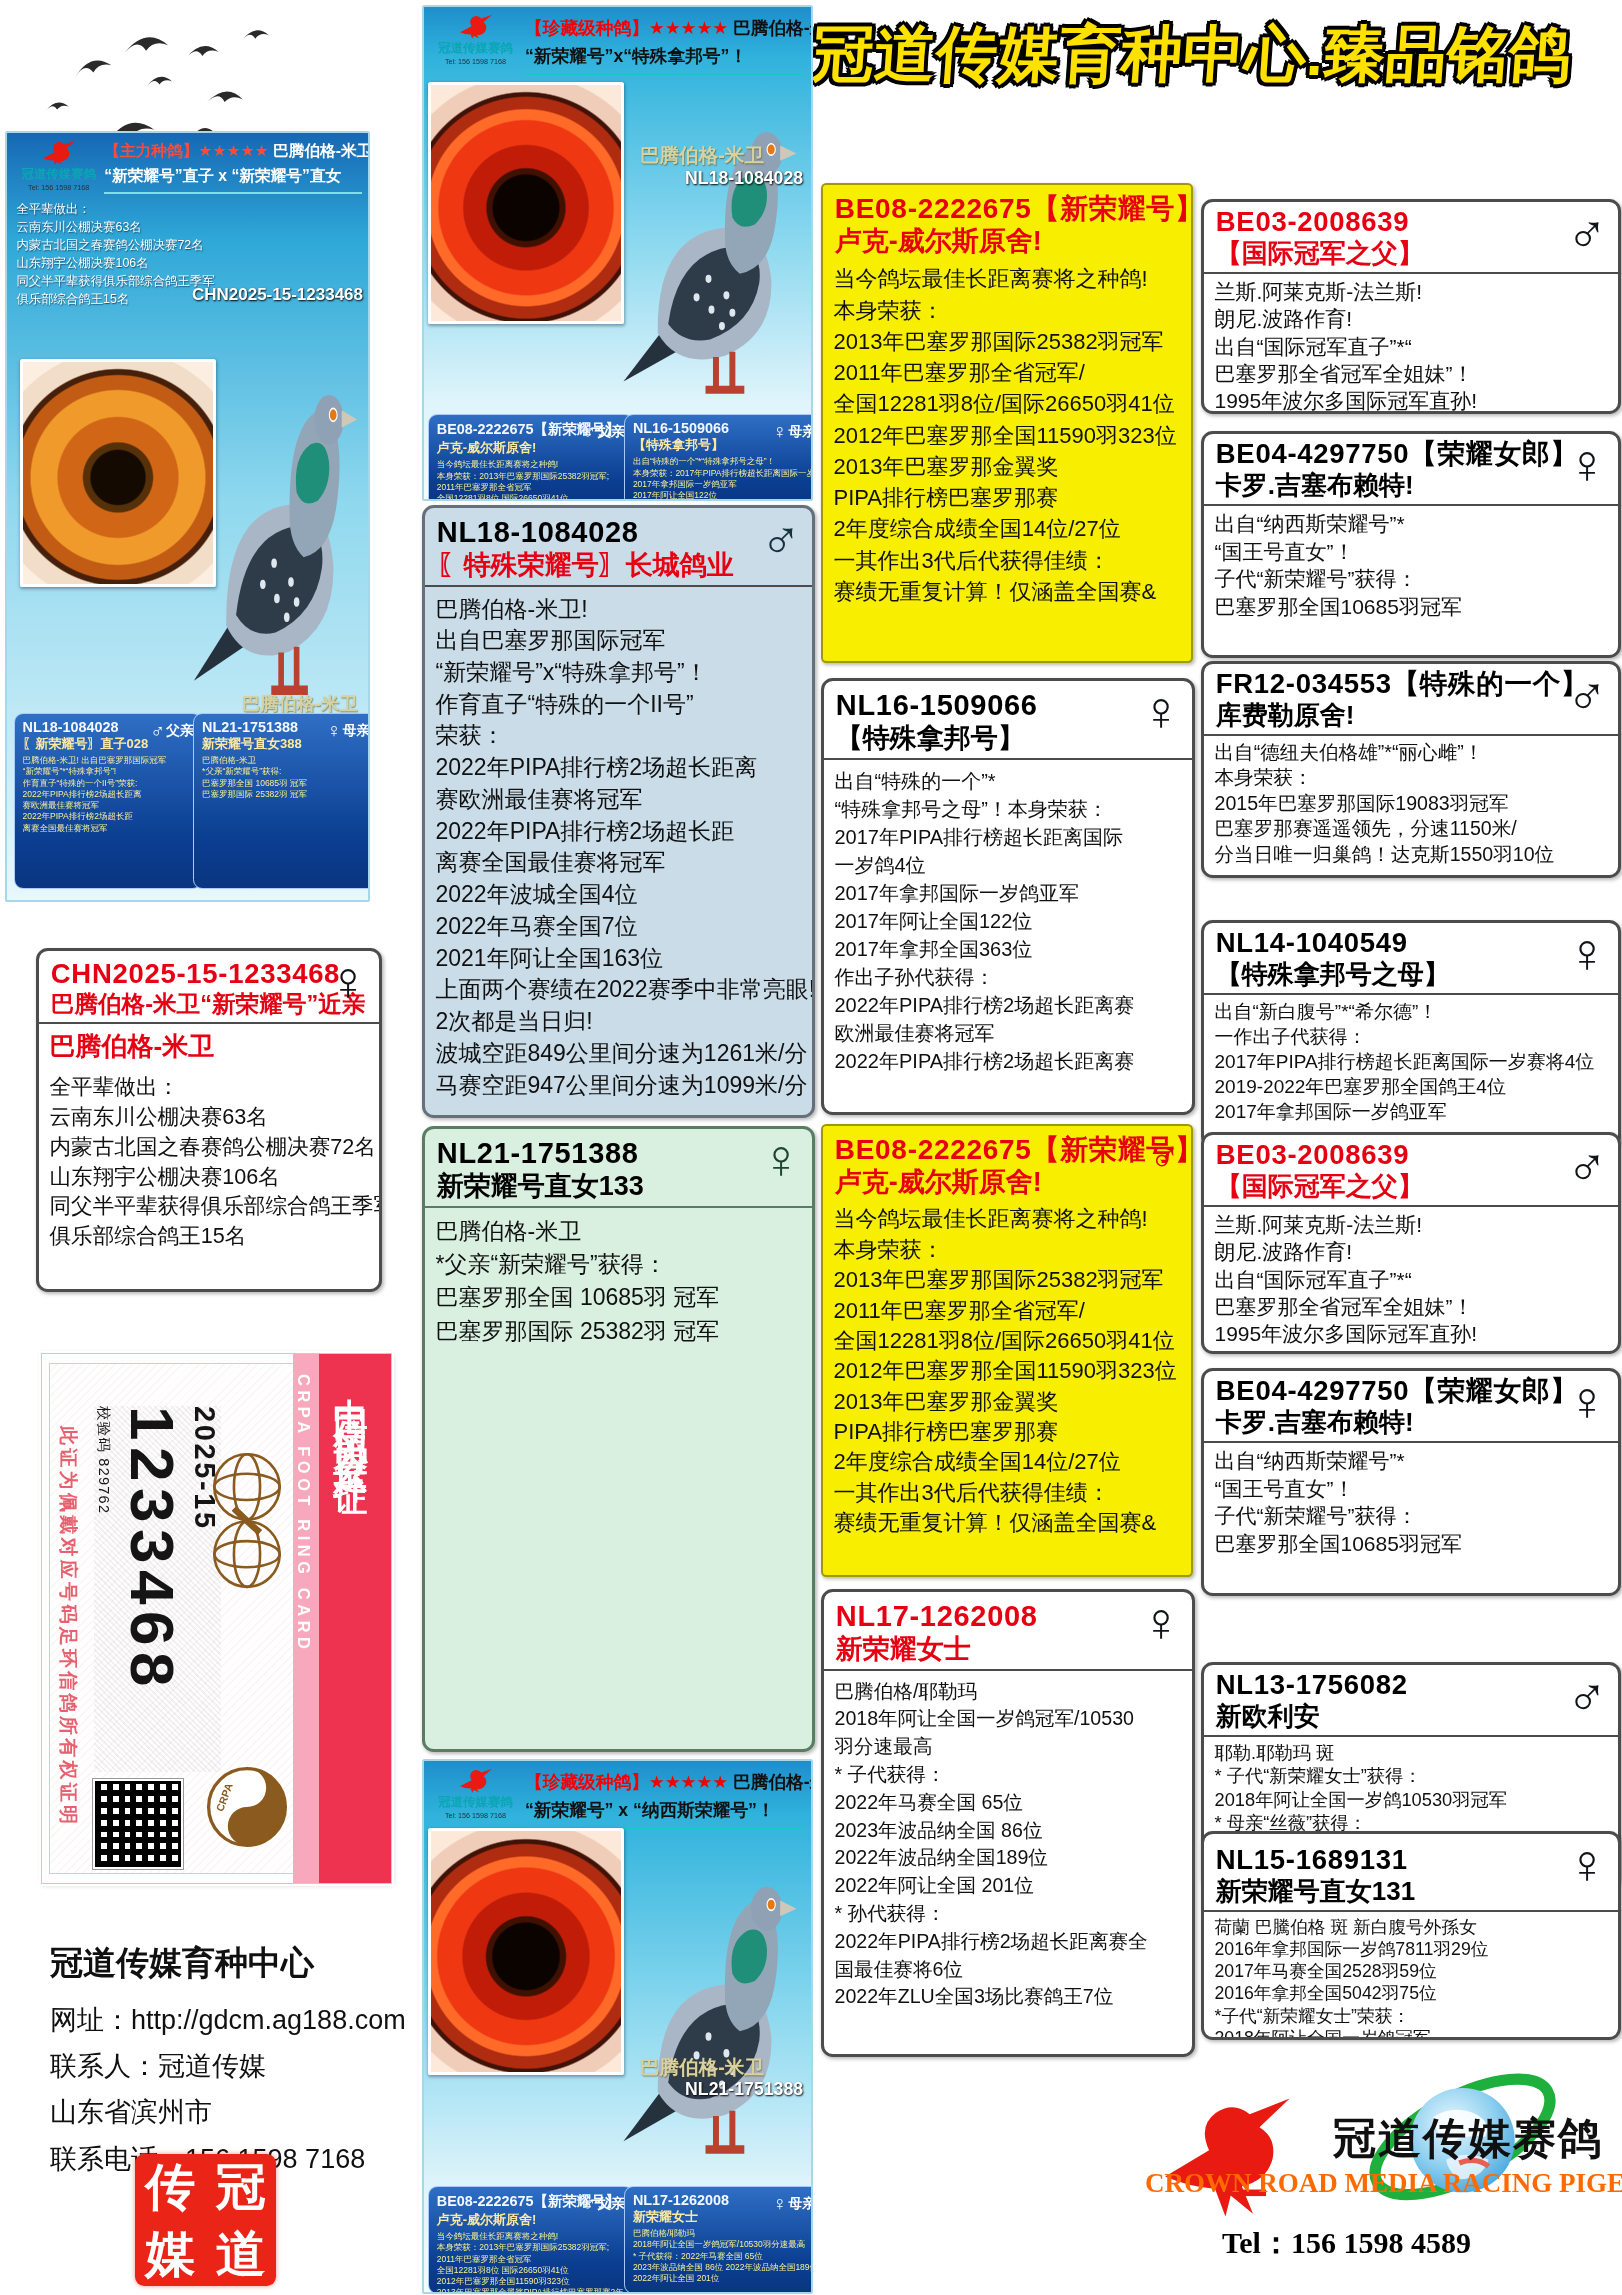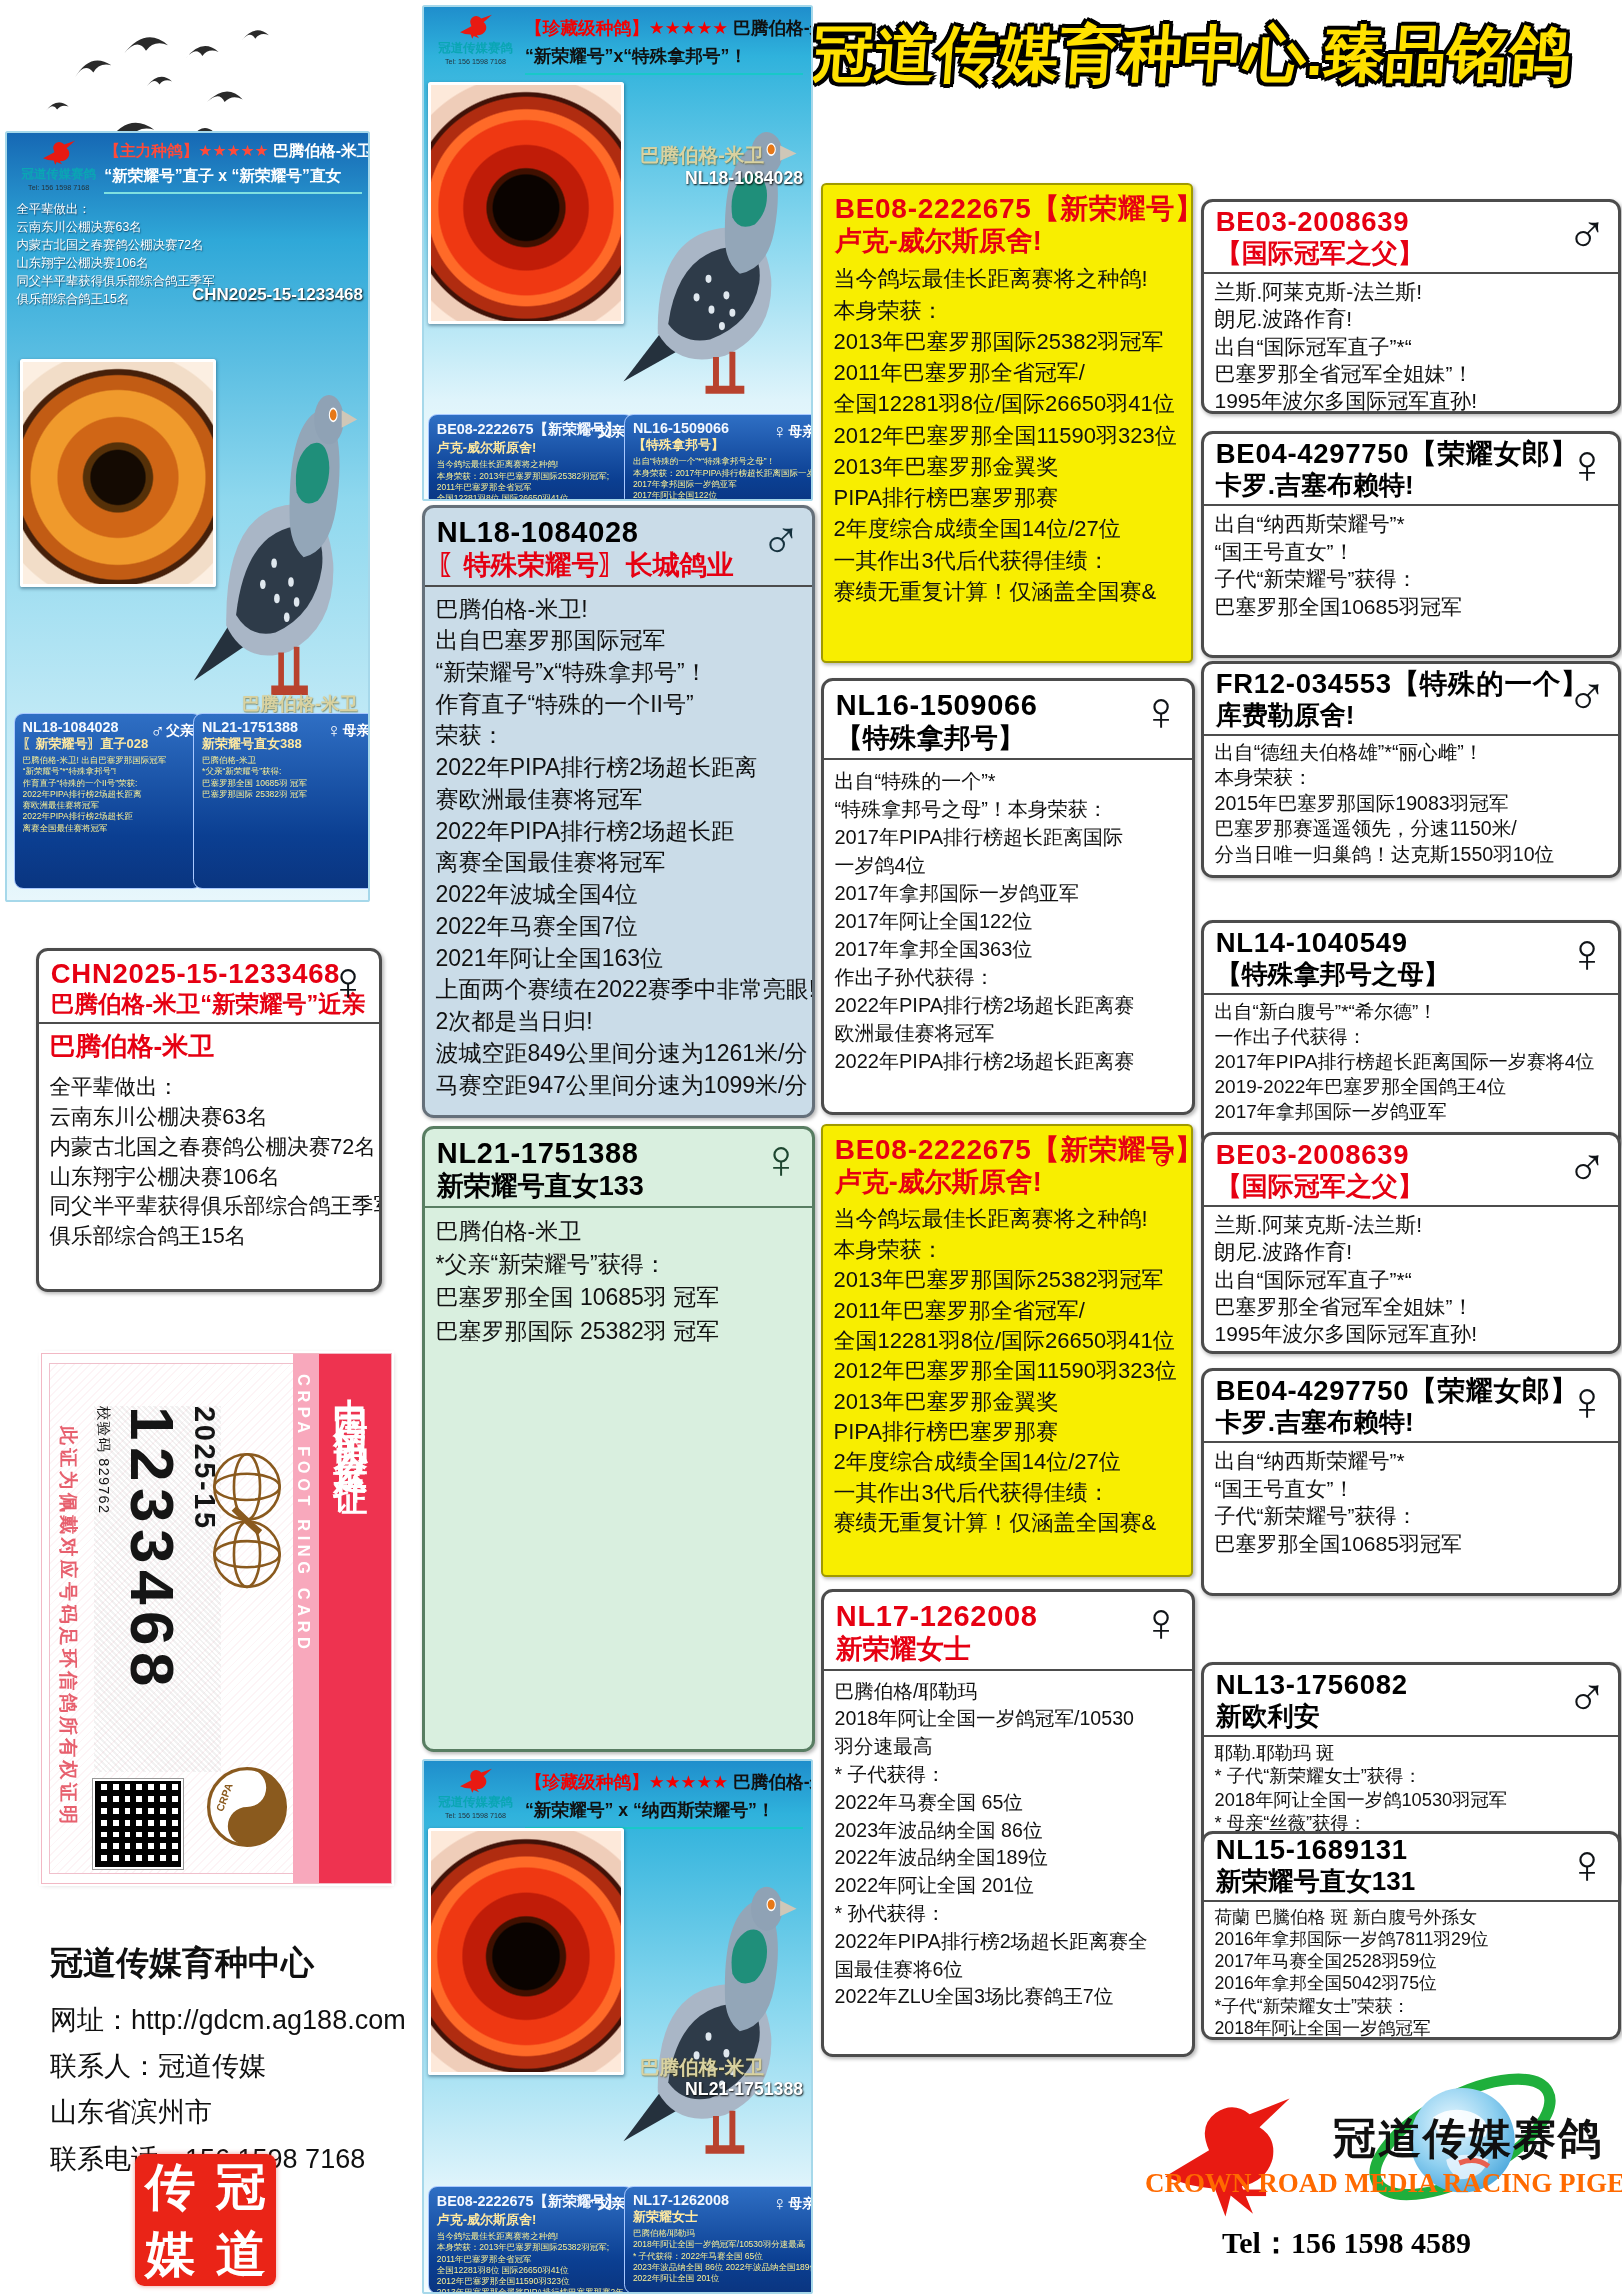--- a/index.html
+++ b/index.html
@@ -602,21 +602,21 @@
       <div class="ln">耶勒.耶勒玛  斑</div>
       <div class="ln">* 子代“新荣耀女士”获得：</div>
       <div class="ln">2018年阿让全国一岁鸽10530羽冠军</div>
       <div class="ln">* 母亲“丝薇”获得：</div>
       <div class="ln">2014年巴塞罗那全国5423羽季军/国际20669羽</div>
       <div class="ln">季军</div>
     </div>
 </div>
 
 <div class="box" style="left:1201px;top:1831px;width:414px;height:203px">
-  <div class="hd" style="padding-top:0;padding-bottom:2.6px">
+  <div class="hd" style="padding-top:10px;padding-bottom:2.6px">
     <div class="id" style="font-size:27.5px">NL15-1689131</div>
     <div class="sub" style="font-size:26px">新荣耀号直女131</div>
     <div class="sex">♀</div>
   </div>
   <div class="bd" style="font-size:17.7px;line-height:1.26;padding:3.3px 10.5px">
       <div class="ln">荷蘭 巴騰伯格 斑 新白腹号外孫女</div>
       <div class="ln">2016年拿邦国际一岁鸽7811羽29位</div>
       <div class="ln">2017年马赛全国2528羽59位</div>
       <div class="ln">2016年拿邦全国5042羽75位</div>
       <div class="ln">*子代“新荣耀女士”荣获：</div>

